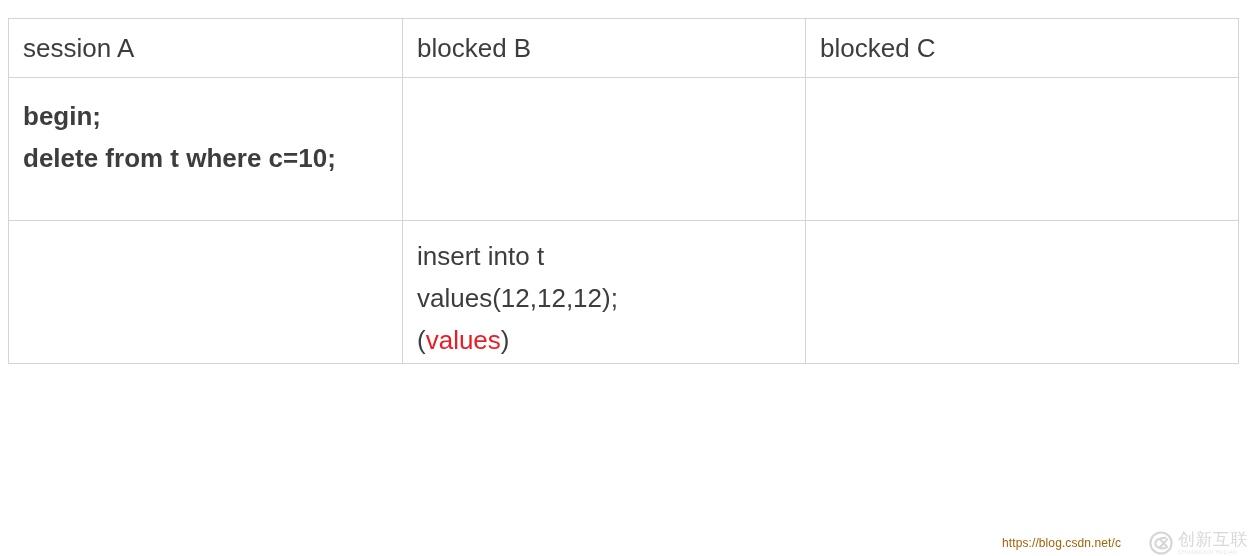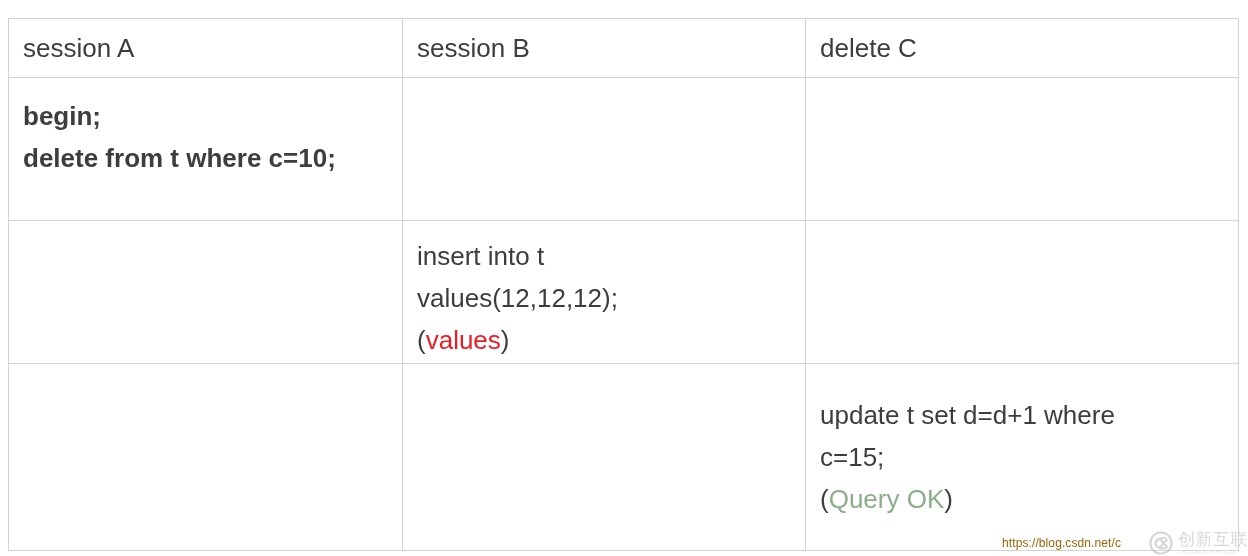--- a/index.html
+++ b/index.html
@@ -143,24 +143,24 @@
       <col class="col-a">
       <col class="col-b">
       <col class="col-c">
     </colgroup>
     <thead>
       <tr class="header-row">
         <th>
           <div class="header-cell-inner">session A</div>
         </th>
         <th>
-          <div class="header-cell-inner">session B</div>
+          <div class="header-cell-inner">blocked B</div>
         </th>
         <th>
-          <div class="header-cell-inner">delete C</div>
+          <div class="header-cell-inner">blocked C</div>
         </th>
       </tr>
     </thead>
     <tbody>
 
       <tr class="row-1">
         <td>
           <div class="cell-inner"><span>begin;
 delete from t where c=10;</span></div>
         </td>
@@ -179,33 +179,20 @@
         <td>
           <div class="cell-inner"><span>insert into t
 values(12,12,12);</span>
 <span class="paren">(</span><span class="status-blocked">values</span><span class="paren">)</span></div>
         </td>
         <td>
           <div class="cell-inner cell-empty"><span></span></div>
         </td>
       </tr>
 
-      <tr class="row-3">
-        <td>
-          <div class="cell-inner cell-empty"><span></span></div>
-        </td>
-        <td>
-          <div class="cell-inner cell-empty"><span></span></div>
-        </td>
-        <td>
-          <div class="cell-inner"><span>update t set d=d+1 where
-c=15;</span>
-<span class="paren">(</span><span class="status-ok">Query OK</span><span class="paren">)</span></div>
-        </td>
-      </tr>
 
     </tbody>
   </table>
 
   <div class="wm-url">https://blog.csdn.net/c</div>
 
   <div class="wm-brand">
     <svg class="wm-logo" viewBox="0 0 32 32">
       <circle cx="16" cy="16" r="13" fill="none" stroke="#b5b5b5" stroke-width="2.6"></circle>
       <path d="M21.5 9.5 C13 9.5 9 13 9 16.5 C9 20.5 13.5 23 21.5 22.5" fill="none" stroke="#b5b5b5" stroke-width="2.6" stroke-linecap="round"></path>

